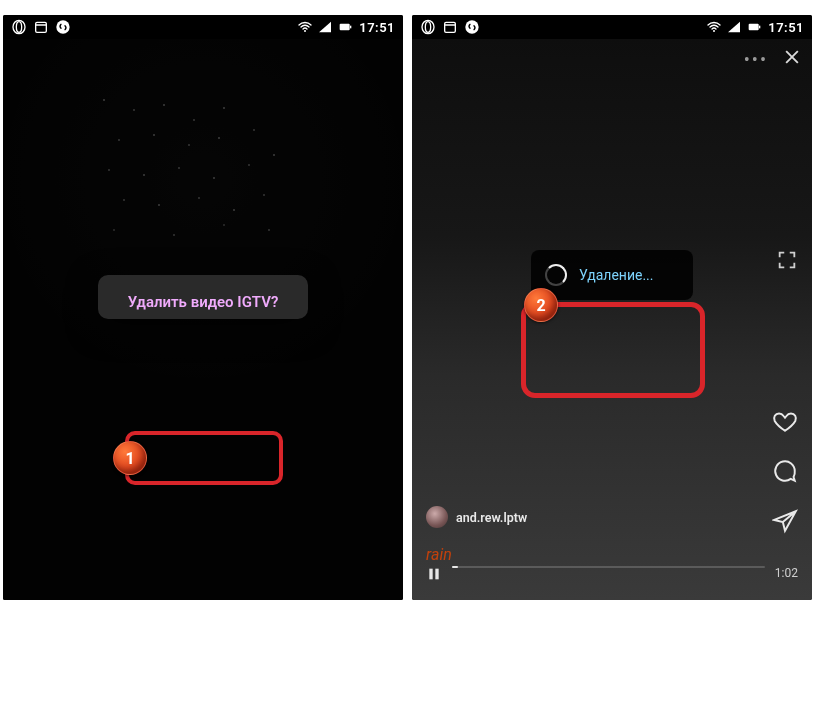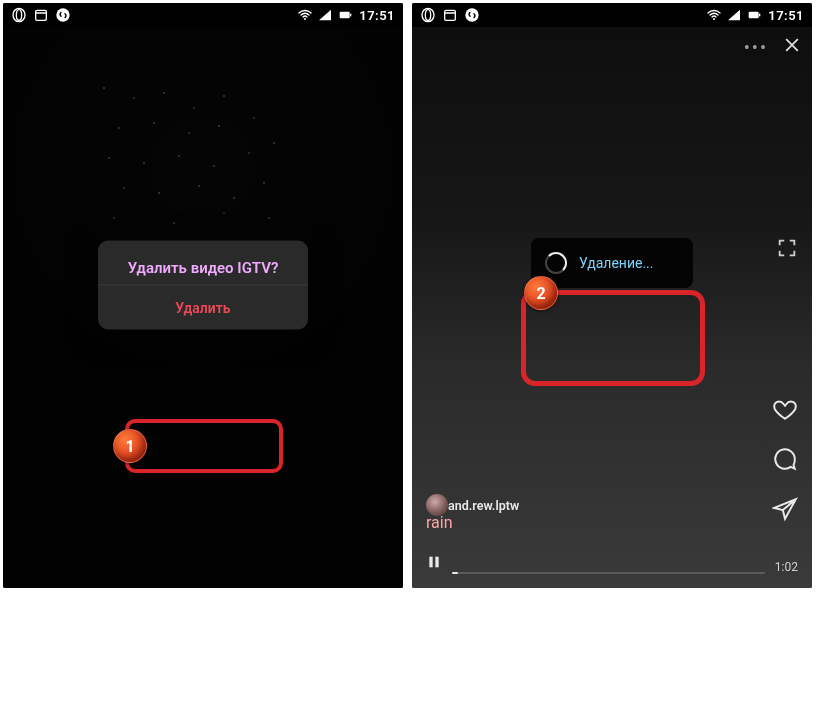--- a/index.html
+++ b/index.html
@@ -15,20 +15,21 @@
     padding: 3px;
     box-sizing: border-box;
   }
   .phone {
     width: 400px;
     height: 585px;
     background: #000;
     position: relative;
     overflow: hidden;
     border-radius: 2px;
+    margin-top: 12px;
   }
   
   .statusbar {
     height: 24px;
     display: flex;
     align-items: center;
     justify-content: space-between;
     padding: 0 8px;
     color: #fff;
     font-size: 13px;
@@ -131,34 +132,35 @@
   .expand {
     position: absolute; right: 14px; top: 210px; z-index: 20;
   }
   .expand svg { width: 22px; height: 22px; stroke: #cfcfcf; stroke-width: 2; fill: none;}
   .side-actions {
     position: absolute; right: 14px; bottom: 62px; display: flex; flex-direction: column; gap: 20px;
     z-index: 20;
   }
   .side-actions .ic svg { width: 26px; height: 26px; stroke: #e9e9e9; stroke-width: 1.8; fill:none;}
   .userline {
-    position: absolute; left: 14px; bottom: 72px; display: flex; align-items: center; 
+    position: absolute; left: 14px; bottom: 72px; display: flex; align-items: center; gap: 8px;
     z-index: 20;
   }
   .avatar {
     width: 22px; height: 22px; border-radius: 50%;
     background: radial-gradient(circle at 40% 35%, #caa 0, #755 60%, #433 100%);
   }
   .username { color: #e8e8e8; font-size: 12.5px; font-weight: 600;}
   .caption {
-    position: absolute; left: 14px; bottom: 56px; color: #fca5a5; font-size: 16px;
-    z-index: 20;
+    position: absolute; left: 14px; bottom: 36px; color: #c2410c; font-size: 16px;
+    z-index: 20;
+    font-style: italic;
   }
   .controls {
-    position: absolute; left: 14px; right: 14px; bottom: 14px; display: flex; align-items: flex-end; gap: 10px;
+    position: absolute; left: 14px; right: 14px; bottom: 14px; display: flex; align-items: flex-start; gap: 10px;
     z-index: 20;
   }
   .pause svg { width: 16px; height: 16px; fill: #e8e8e8;}
   .progress {
     flex: 1; height: 2px; background: #5b5b5b; position: relative; border-radius: 2px;
   }
   .progress .fill { position:absolute; left:0; top:0; bottom:0; width:2%; background:#e8e8e8; border-radius:2px;}
   .time { color: #cfcfcf; font-size: 12px; }
   
   .toast {
@@ -222,21 +224,20 @@
   </div>
   <div class="content">
     <div class="fireworks">
       <div class="sparks">
           <span></span>
         </div>
     </div>
     <div class="dim-overlay"></div>
     <div class="dialog">
       <div class="dialog-title">Удалить видео IGTV?</div>
-      <div class="dialog-btn btn-delete">Удалить</div>
     </div>
     <div class="highlight hl1"></div>
     <div class="marker m1">1</div>
   </div>
 </div>
 
 <div class="phone">
   <div class="statusbar">
     <div class="status-left">
       <span class="ico">

